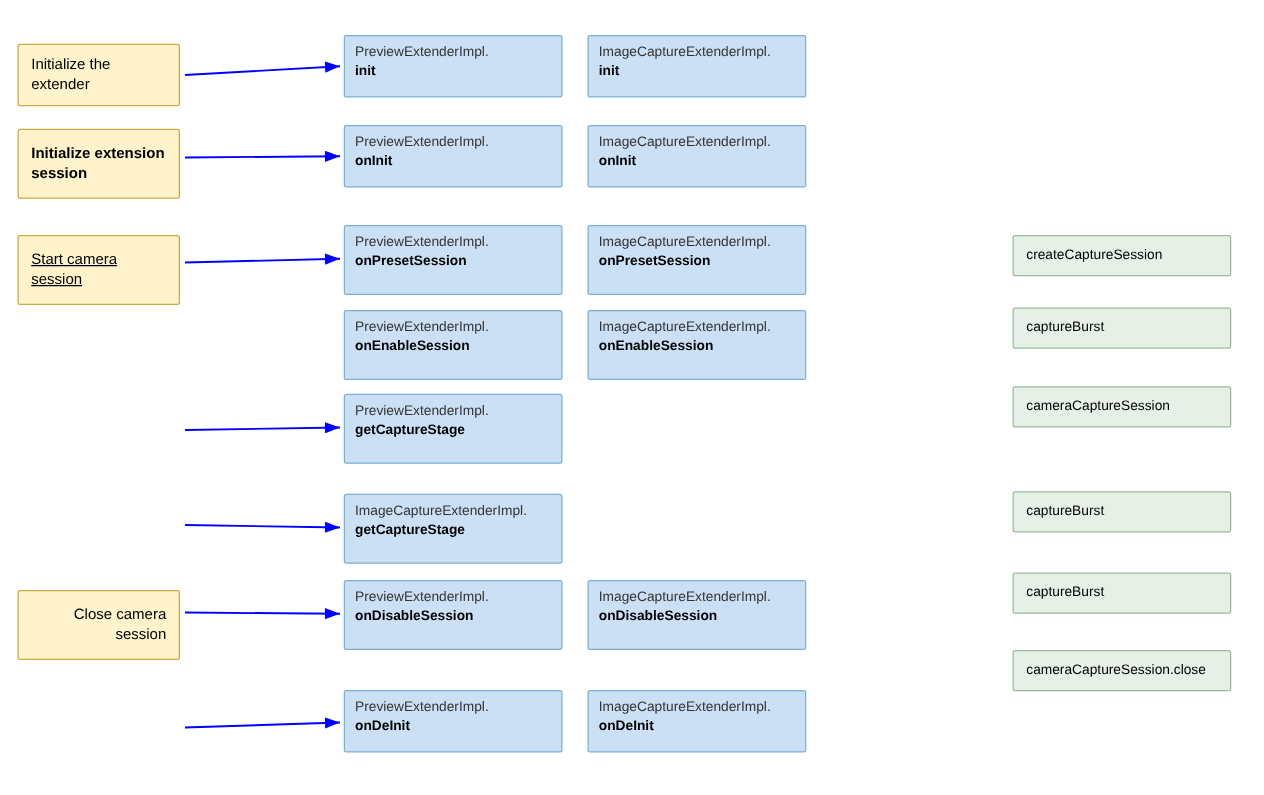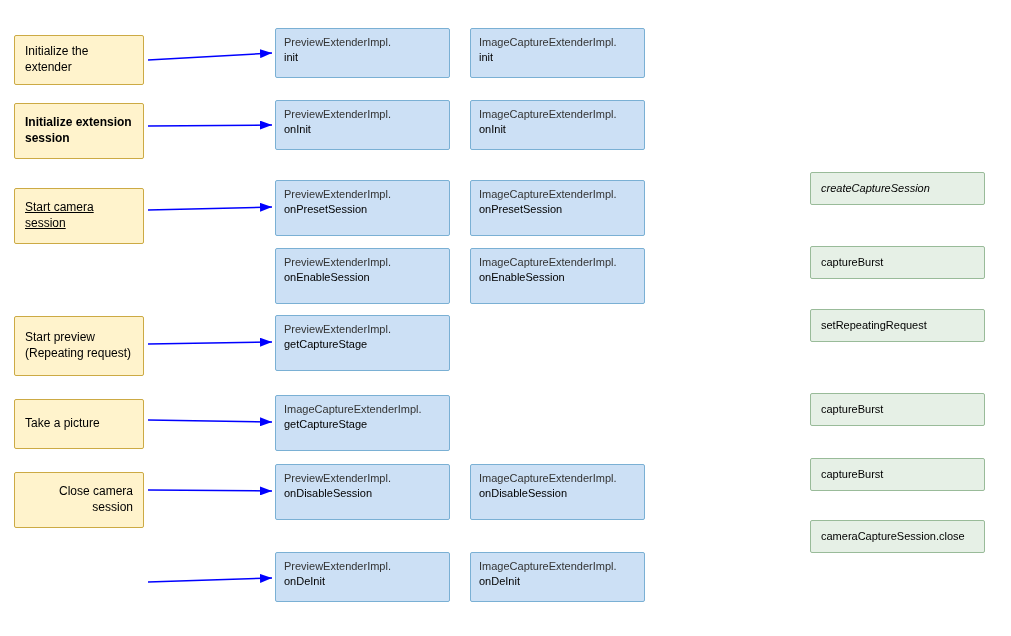--- a/index.html
+++ b/index.html
@@ -38,21 +38,21 @@
       border: 1px solid #7ab0d4;
       border-radius: 2px;
       padding: 6px 8px;
       min-width: 175px;
       max-width: 175px;
       font-size: 11px;
       line-height: 1.4;
       position: absolute;
     }
     .blue-box .method {
-      font-weight: normal;
+      font-weight: bold;
     }
     .blue-box .class-name {
       font-weight: normal;
       color: #333;
     }
     .green-box {
       background: #e6f0e6;
       border: 1px solid #99bb99;
       border-radius: 2px;
       padding: 8px 10px;
@@ -93,26 +93,24 @@
     <div class="blue-box" style="left: 275px; top: 28px; min-height: 50px;"><span class="class-name">PreviewExtenderImpl.</span><br><span class="method">init</span></div>
     <div class="blue-box" style="left: 470px; top: 28px; min-height: 50px;"><span class="class-name">ImageCaptureExtenderImpl.</span><br><span class="method">init</span></div>
     <div class="yellow-box" style="top: 103px; min-height: 56px; font-weight: bold;">Initialize extension session</div>
     <div class="blue-box" style="left: 275px; top: 100px; min-height: 50px;"><span class="class-name">PreviewExtenderImpl.</span><br><span class="method">onInit</span></div>
     <div class="blue-box" style="left: 470px; top: 100px; min-height: 50px;"><span class="class-name">ImageCaptureExtenderImpl.</span><br><span class="method">onInit</span></div>
     <div class="yellow-box" style="top: 188px; min-height: 56px; text-decoration: underline;">Start camera session</div>
     <div class="blue-box" style="left: 275px; top: 180px; min-height: 56px;"><span class="class-name">PreviewExtenderImpl.</span><br><span class="method">onPresetSession</span></div>
     <div class="blue-box" style="left: 470px; top: 180px; min-height: 56px;"><span class="class-name">ImageCaptureExtenderImpl.</span><br><span class="method">onPresetSession</span></div>
     <div class="blue-box" style="left: 275px; top: 248px; min-height: 56px;"><span class="class-name">PreviewExtenderImpl.</span><br><span class="method">onEnableSession</span></div>
     <div class="blue-box" style="left: 470px; top: 248px; min-height: 56px;"><span class="class-name">ImageCaptureExtenderImpl.</span><br><span class="method">onEnableSession</span></div>
-    <div class="green-box" style="left: 810px; top: 172px; font-style: italic;">createCaptureSession</div>
+    <div class="green-box" style="left: 810px; top: 188px;">createCaptureSession</div>
     <div class="green-box" style="left: 810px; top: 246px;">captureBurst</div>
-    <div class="green-box" style="left: 810px; top: 309px;">setRepeatingRequest</div>
-    <div class="yellow-box" style="top: 316px; min-height: 60px;">Start preview (Repeating request)</div>
+    <div class="green-box" style="left: 810px; top: 309px;">cameraCaptureSession</div>
     <div class="blue-box" style="left: 275px; top: 315px; min-height: 56px;"><span class="class-name">PreviewExtenderImpl.</span><br><span class="method">getCaptureStage</span></div>
-    <div class="yellow-box" style="top: 399px; min-height: 50px;">Take a picture</div>
     <div class="blue-box" style="left: 275px; top: 395px; min-height: 56px;"><span class="class-name">ImageCaptureExtenderImpl.</span><br><span class="method">getCaptureStage</span></div>
     <div class="green-box" style="left: 810px; top: 393px;">captureBurst</div>
     <div class="yellow-box" style="top: 472px; min-height: 56px; text-align: right;">Close camera session</div>
     <div class="blue-box" style="left: 275px; top: 464px; min-height: 56px;"><span class="class-name">PreviewExtenderImpl.</span><br><span class="method">onDisableSession</span></div>
     <div class="blue-box" style="left: 470px; top: 464px; min-height: 56px;"><span class="class-name">ImageCaptureExtenderImpl.</span><br><span class="method">onDisableSession</span></div>
     <div class="green-box" style="left: 810px; top: 458px;">captureBurst</div>
     <div class="green-box" style="left: 810px; top: 520px;">cameraCaptureSession.close</div>
     <div class="blue-box" style="left: 275px; top: 552px; min-height: 50px;"><span class="class-name">PreviewExtenderImpl.</span><br><span class="method">onDeInit</span></div>
     <div class="blue-box" style="left: 470px; top: 552px; min-height: 50px;"><span class="class-name">ImageCaptureExtenderImpl.</span><br><span class="method">onDeInit</span></div>
   </div>

